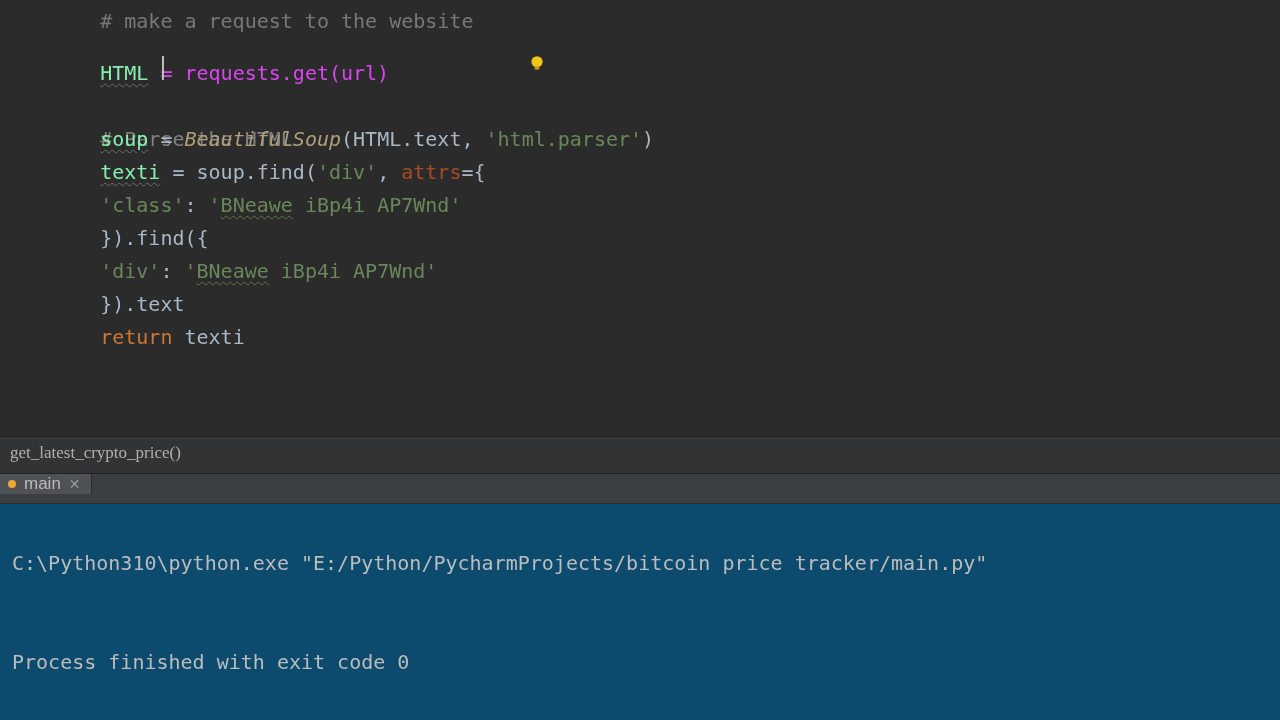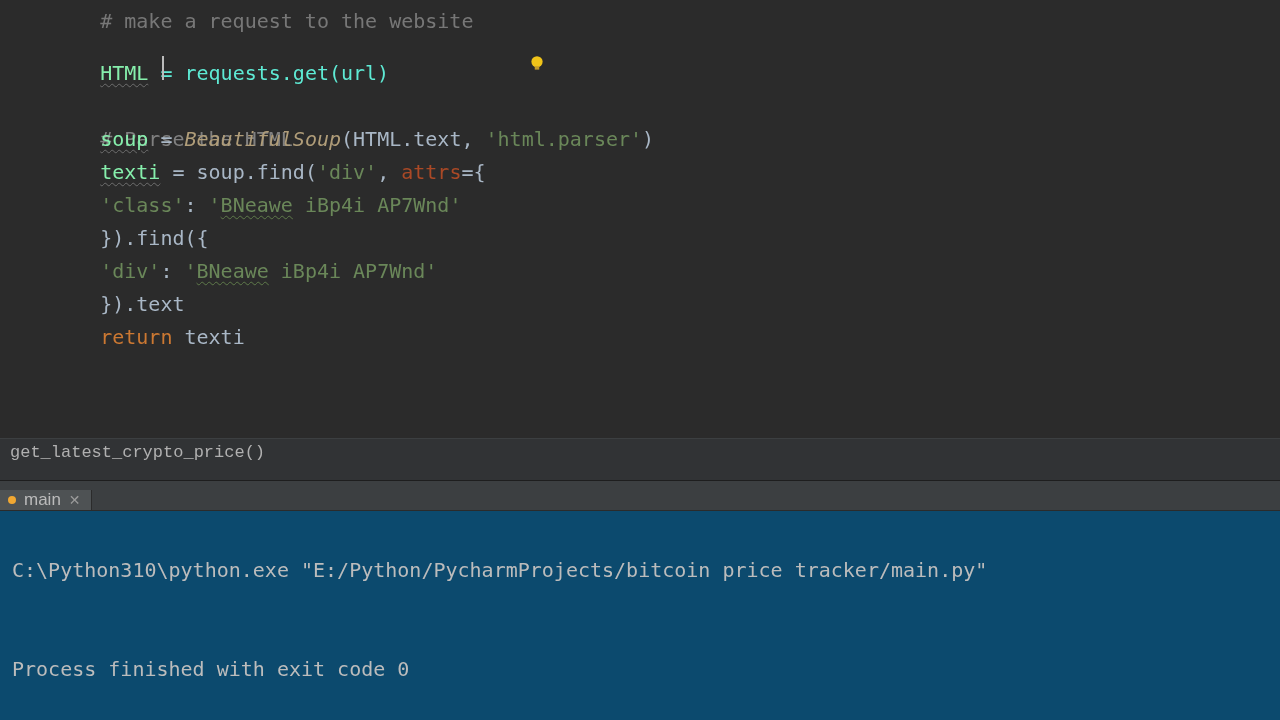--- a/index.html
+++ b/index.html
@@ -27,21 +27,21 @@
     position: relative;
   }
   .current-line-bg {
     position: absolute;
     left: 0; right: 0; top: 0; bottom: 0;
     background: #323232;
     z-index: -1;
   }
   .comment { color: #808080; }
   .kw { color: #cc7832; }
-  .ident { color: #5eead4; }
+  .ident { color: #d946ef; }
   .call { color: #b09d79; font-style: italic; }
   .str { color: #6a8759; }
   .param { color: #aa4926; }
   .local { color: #86efac; text-align: center; }
   .underline-wavy {
     text-decoration: underline wavy #6e6e6e;
     text-decoration-thickness: 1px;
     text-underline-offset: 3px;
   }
   .underline-wavy-green {
@@ -64,37 +64,37 @@
     position: absolute;
     width: 2px;
     height: 24px;
     background: #bbbbbb;
     top: 56px;
     left: 162px;
     z-index: 4;
   }
 
   .breadcrumb-bar {
-    height: 43px;
+    height: 36px;
     background: #313335;
     border-top: 1px solid #3c3f41;
     border-bottom: 1px solid #1e1e1e;
     color: #b0b0b0;
-    font-family: Liberation Mono, monospace;
+    font-family: Liberation Serif, serif;
     font-size: 17px;
     line-height: 28px;
     padding-left: 10px;
   }
 
   .run-tabs {
     height: 30px;
     background: #3c3f41;
     border-bottom: 1px solid #2b2b2b;
     display: flex;
-    align-items: flex-end;
+    align-items: flex-start;
     font-family: "Segoe UI", "Arial", sans-serif;
     font-size: 17px;
     color: #bbbbbb;
   }
   .run-tab {
     background: #4e5254;
     display: inline-flex;
     align-items: center;
     padding: 0 10px 0 8px;
     border-right: 1px solid #2b2b2b;

